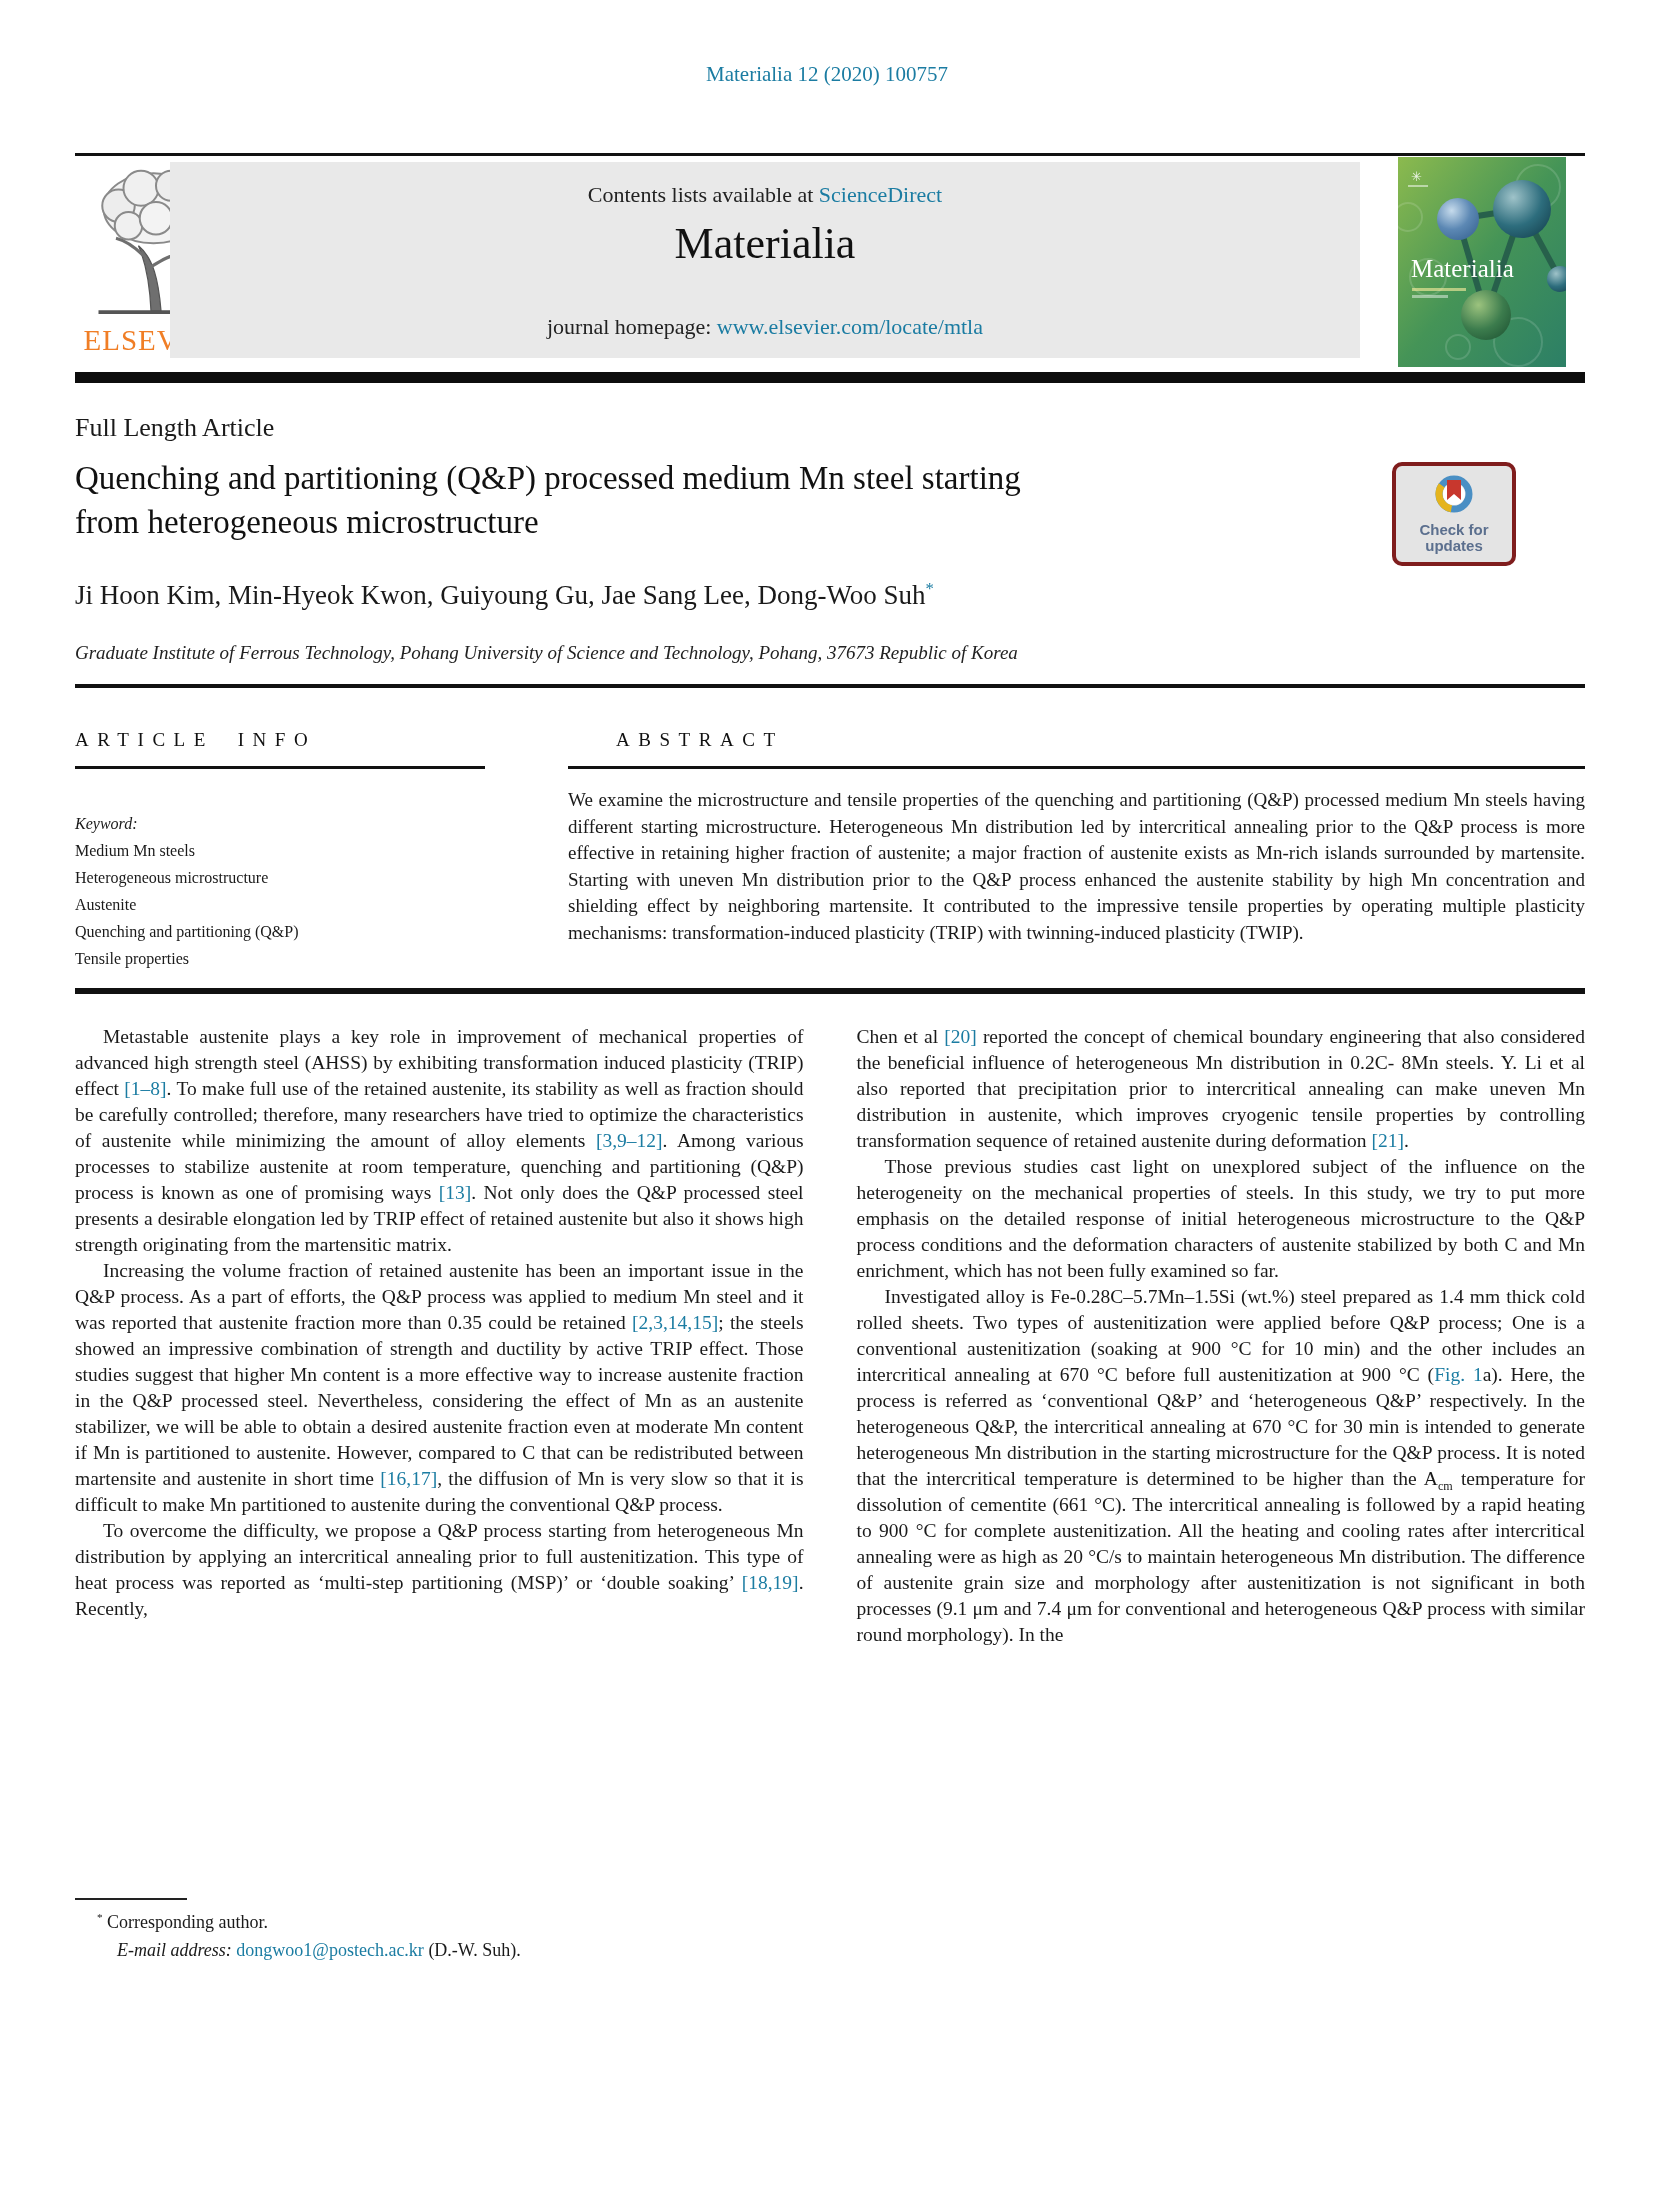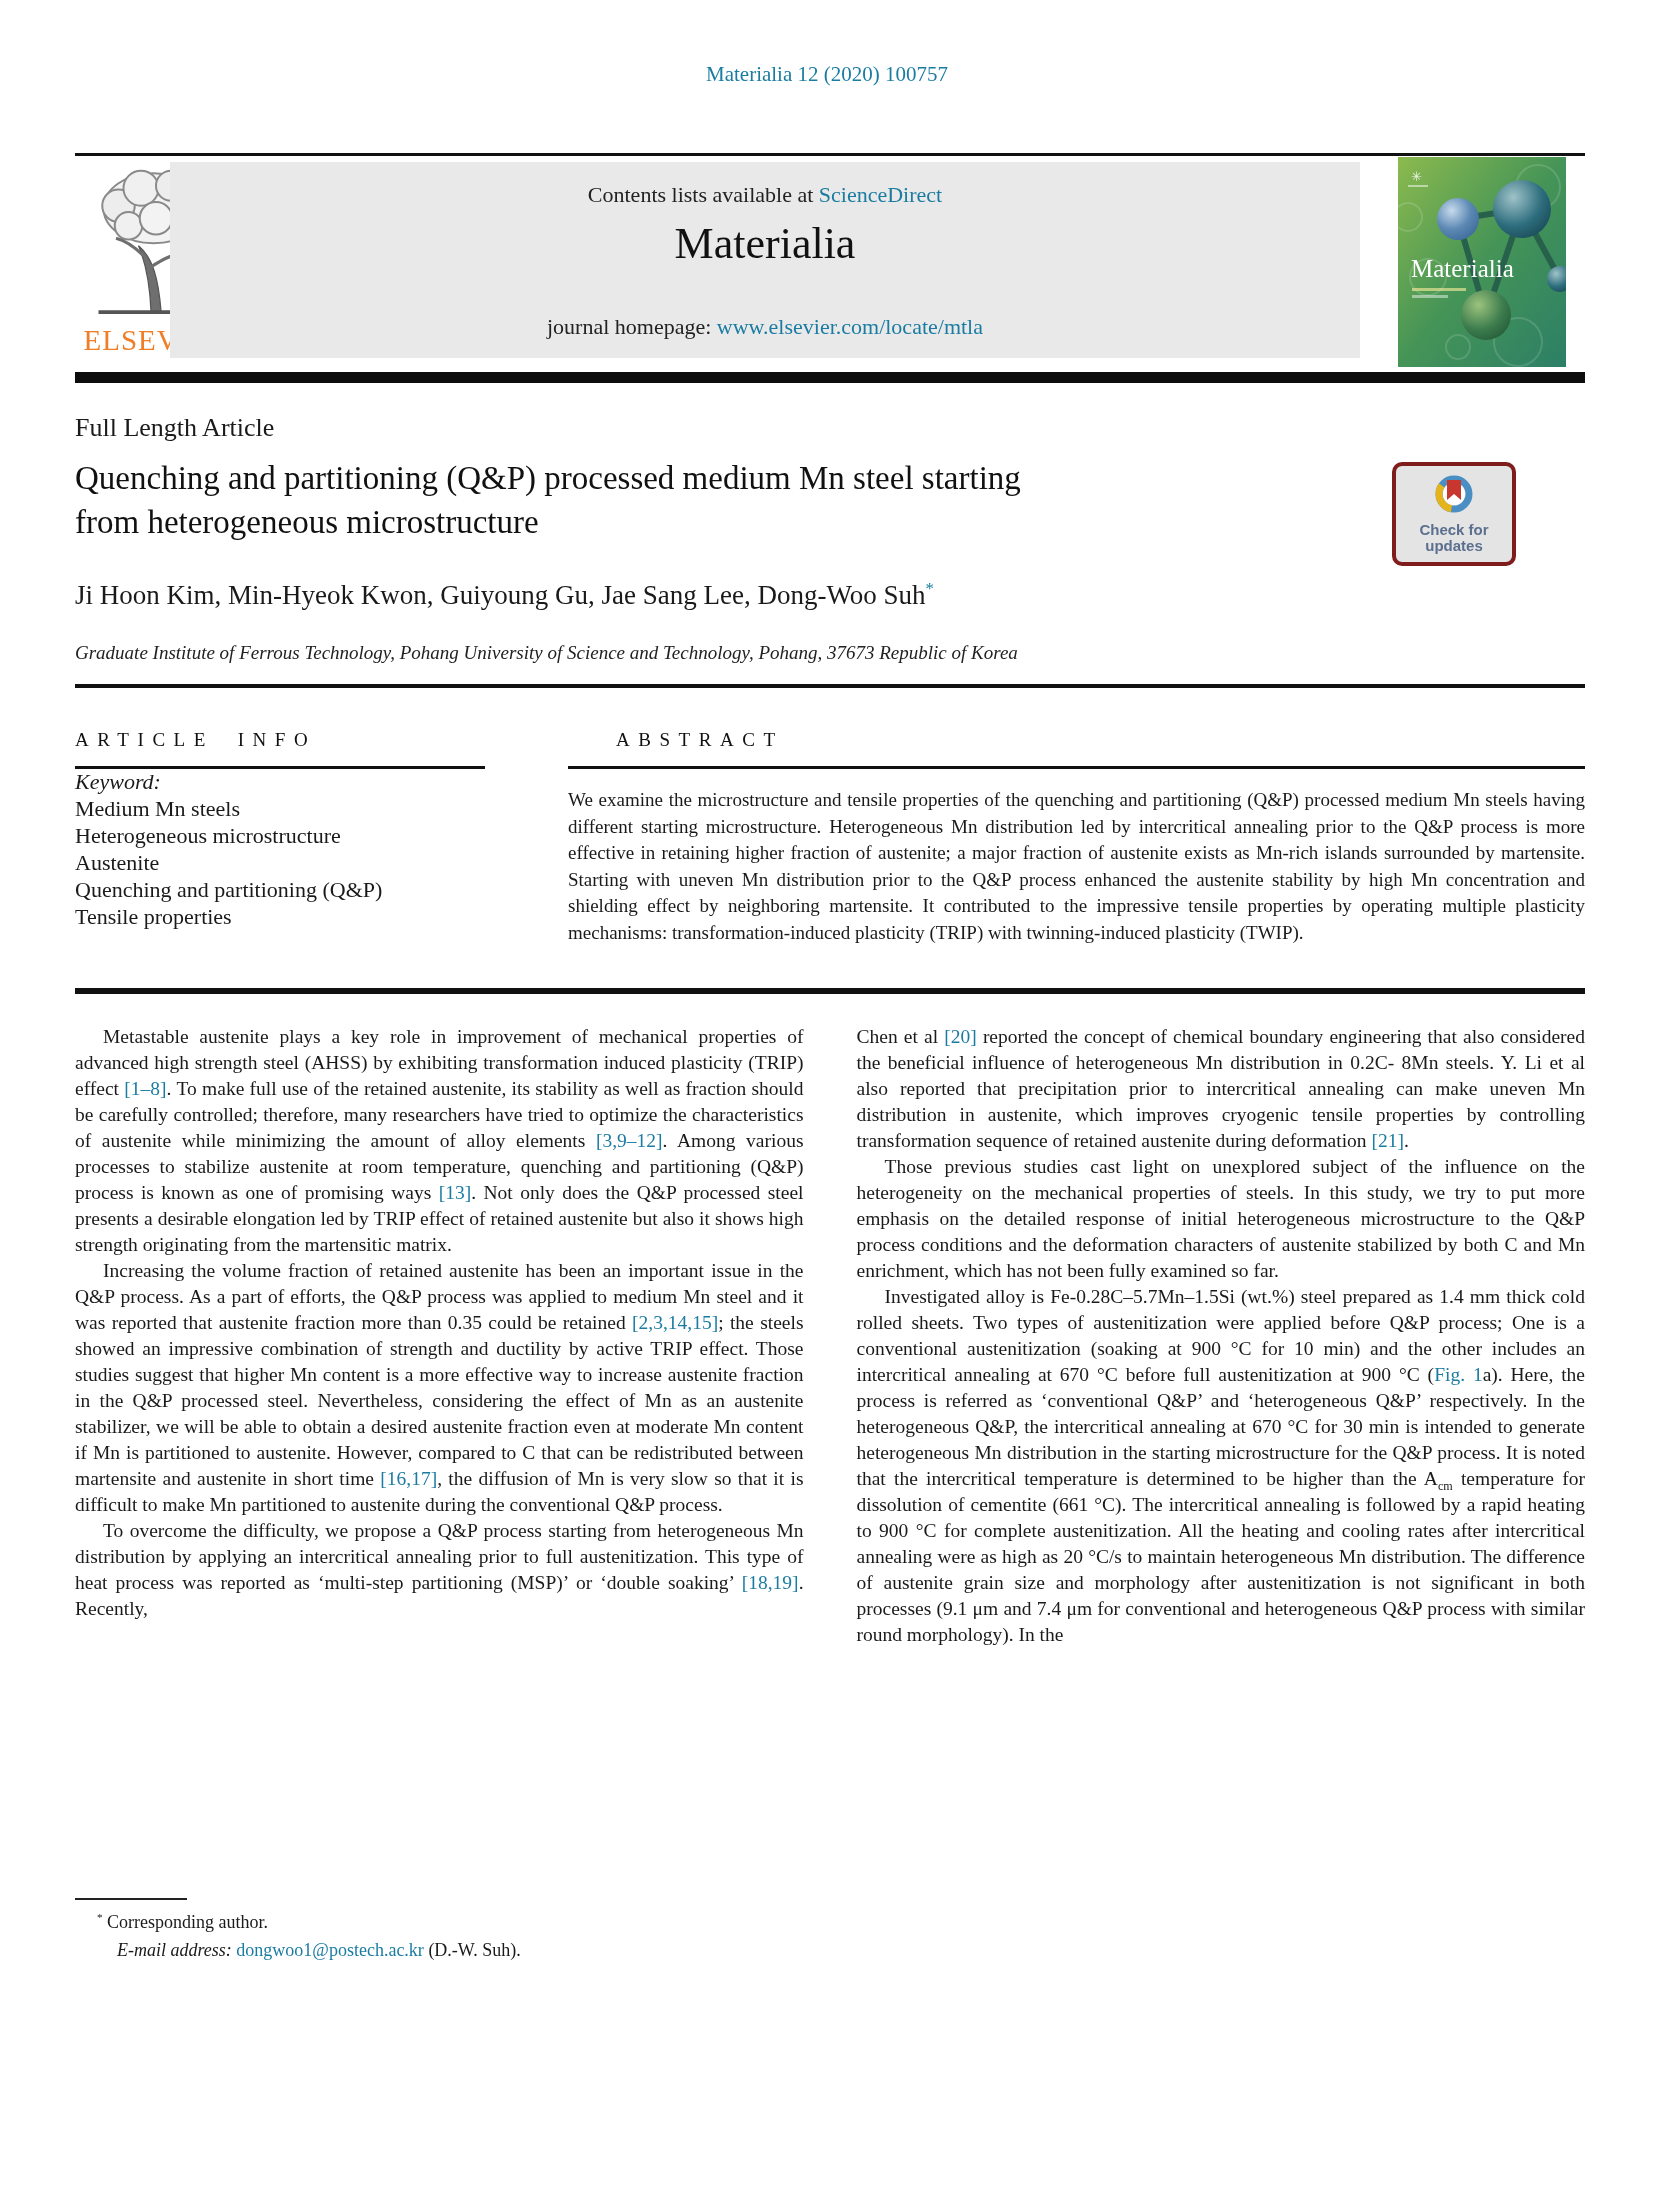--- a/index.html
+++ b/index.html
@@ -70,21 +70,21 @@
   .authors{position:absolute;top:580px;left:75px;font-size:27px;}
   .affiliation{position:absolute;top:642px;left:75px;font-size:19px;font-style:italic;color:#222;}
 
   
   .sec-heading{
     position:absolute;top:729px;font-size:19px;color:#111;
     letter-spacing:0.45em;word-spacing:0.55em;
   }
   .h-info{left:75px;}
   .h-abs{left:568px;margin-left:48px;}
-  .keywords{position:absolute;top:768px;left:75px;width:420px;font-size:22px;line-height:27px;}
+  .keywords{position:absolute;top:810px;left:75px;width:420px;font-size:16px;line-height:27px;}
   .abstract{
     position:absolute;top:787px;left:568px;width:1017px;
     font-size:19px;line-height:26.5px;text-align:justify;
   }
 
   
   .body-cols{
     position:absolute;top:1024px;left:75px;width:1510px;
     display:flex;gap:53px;
   }

